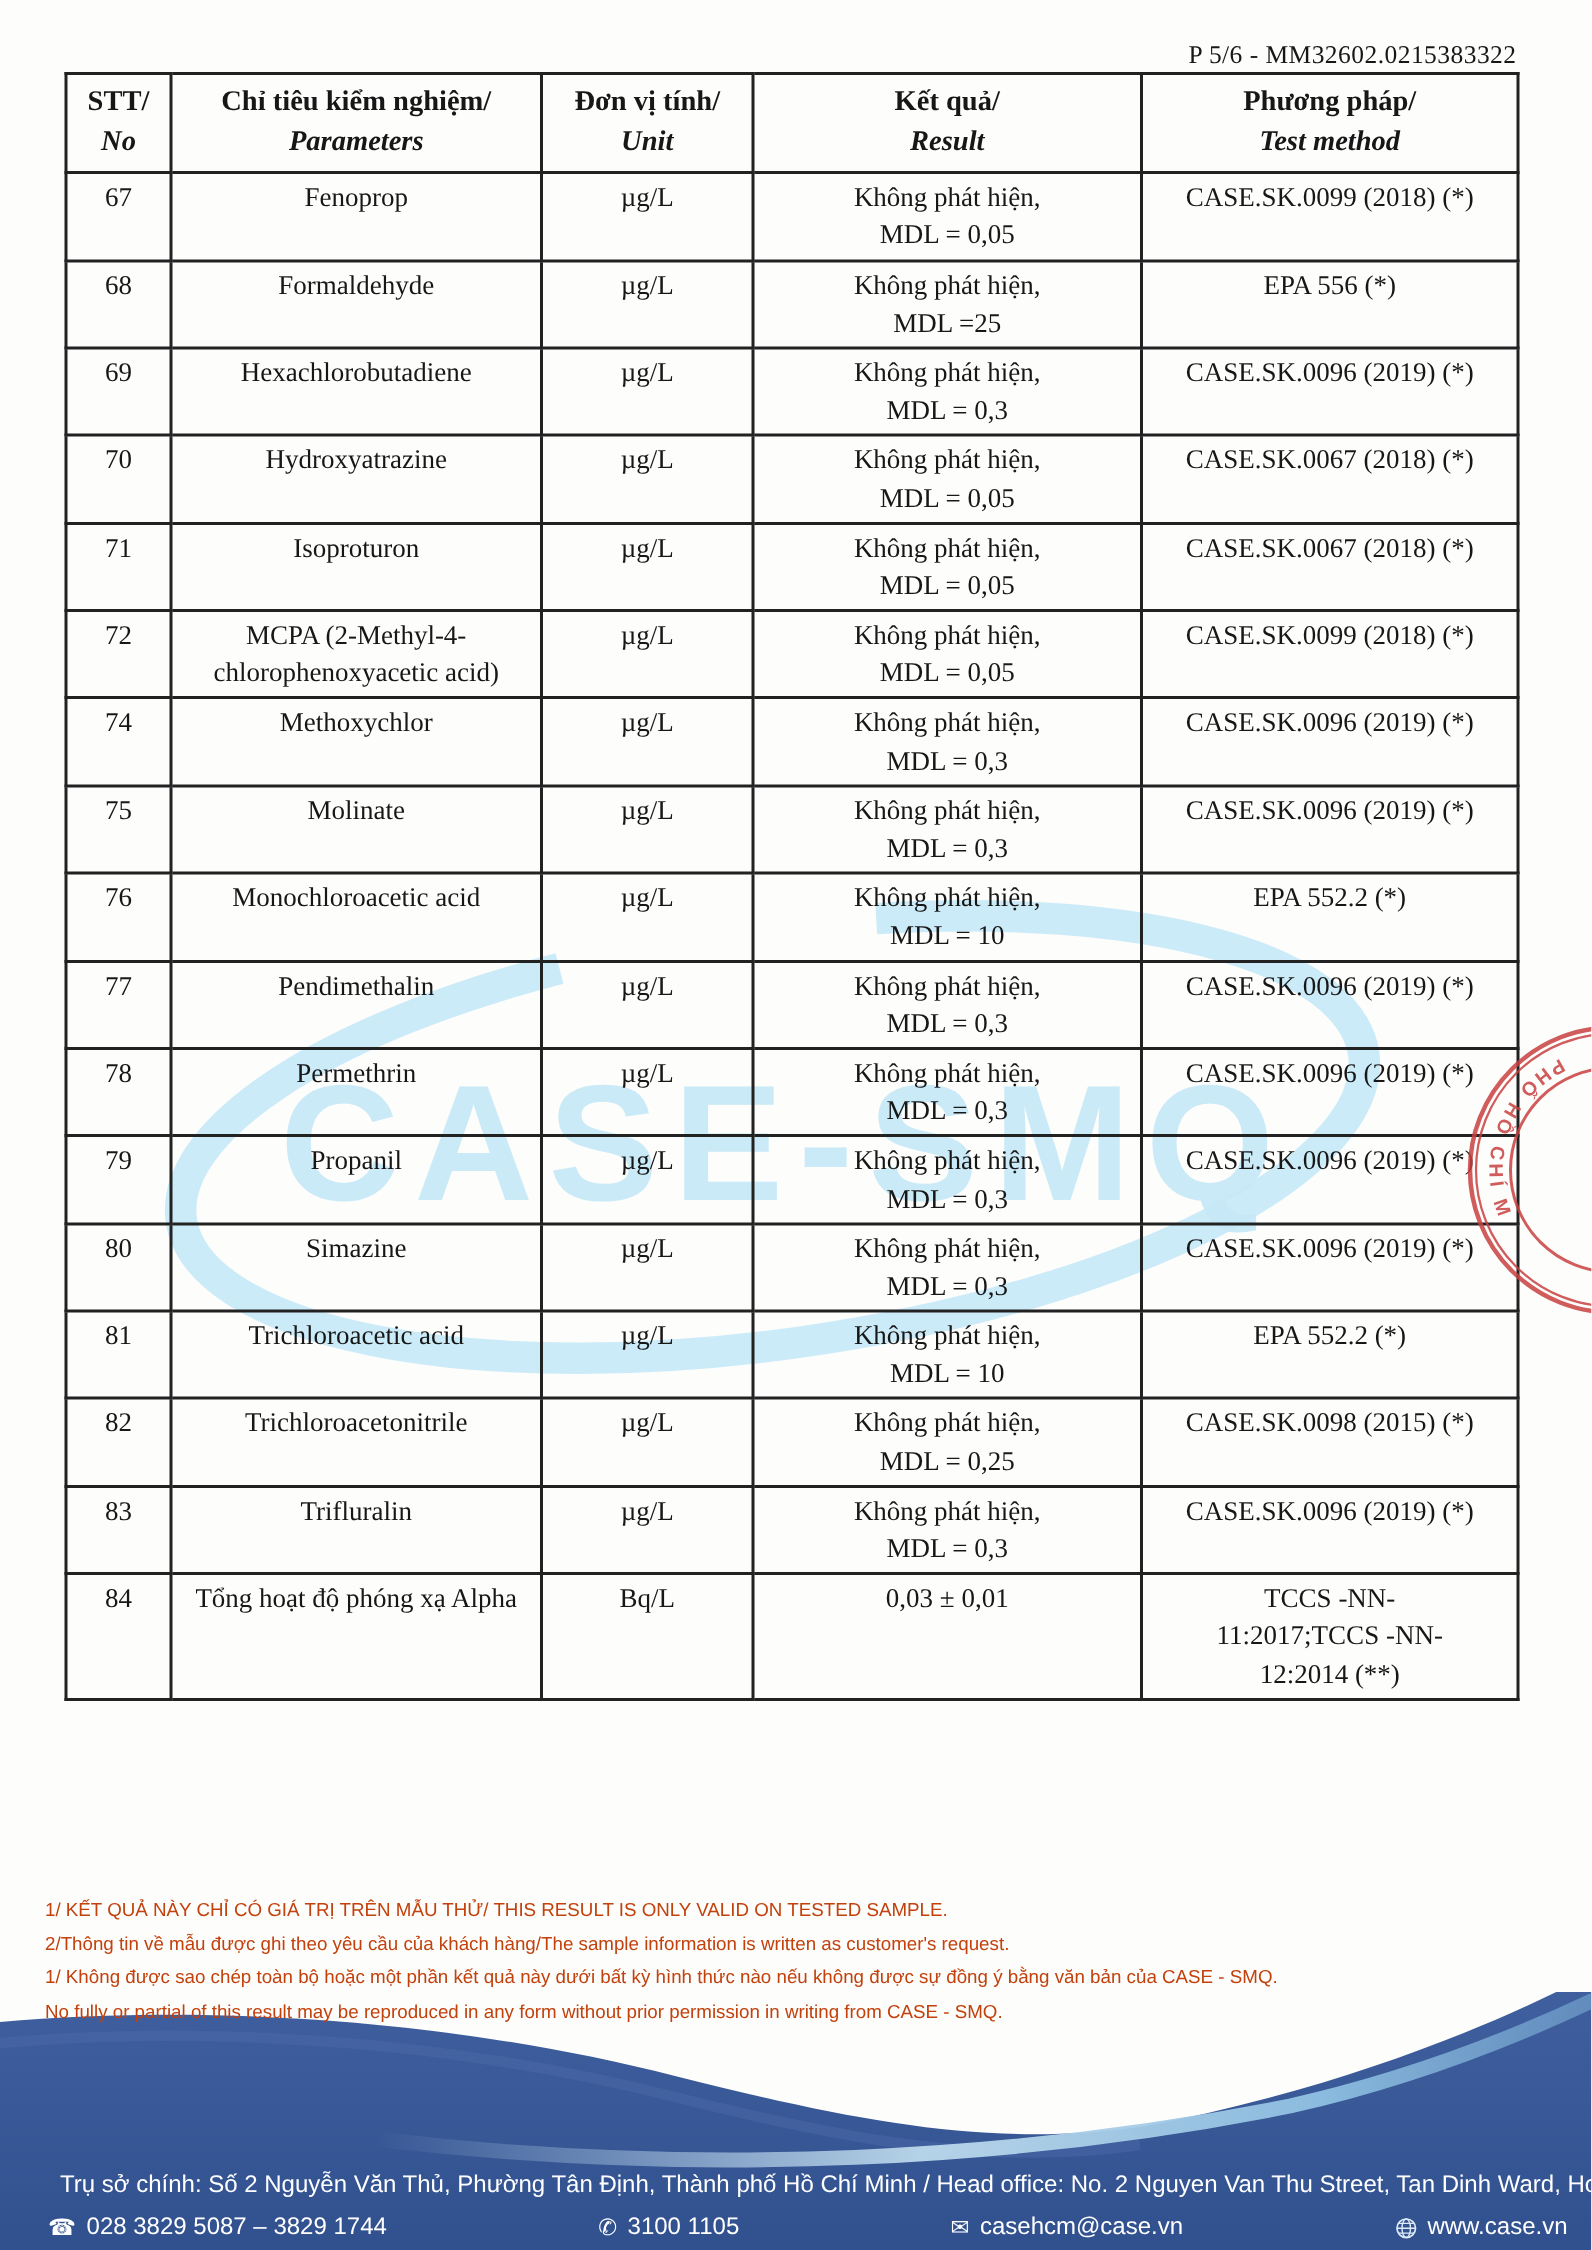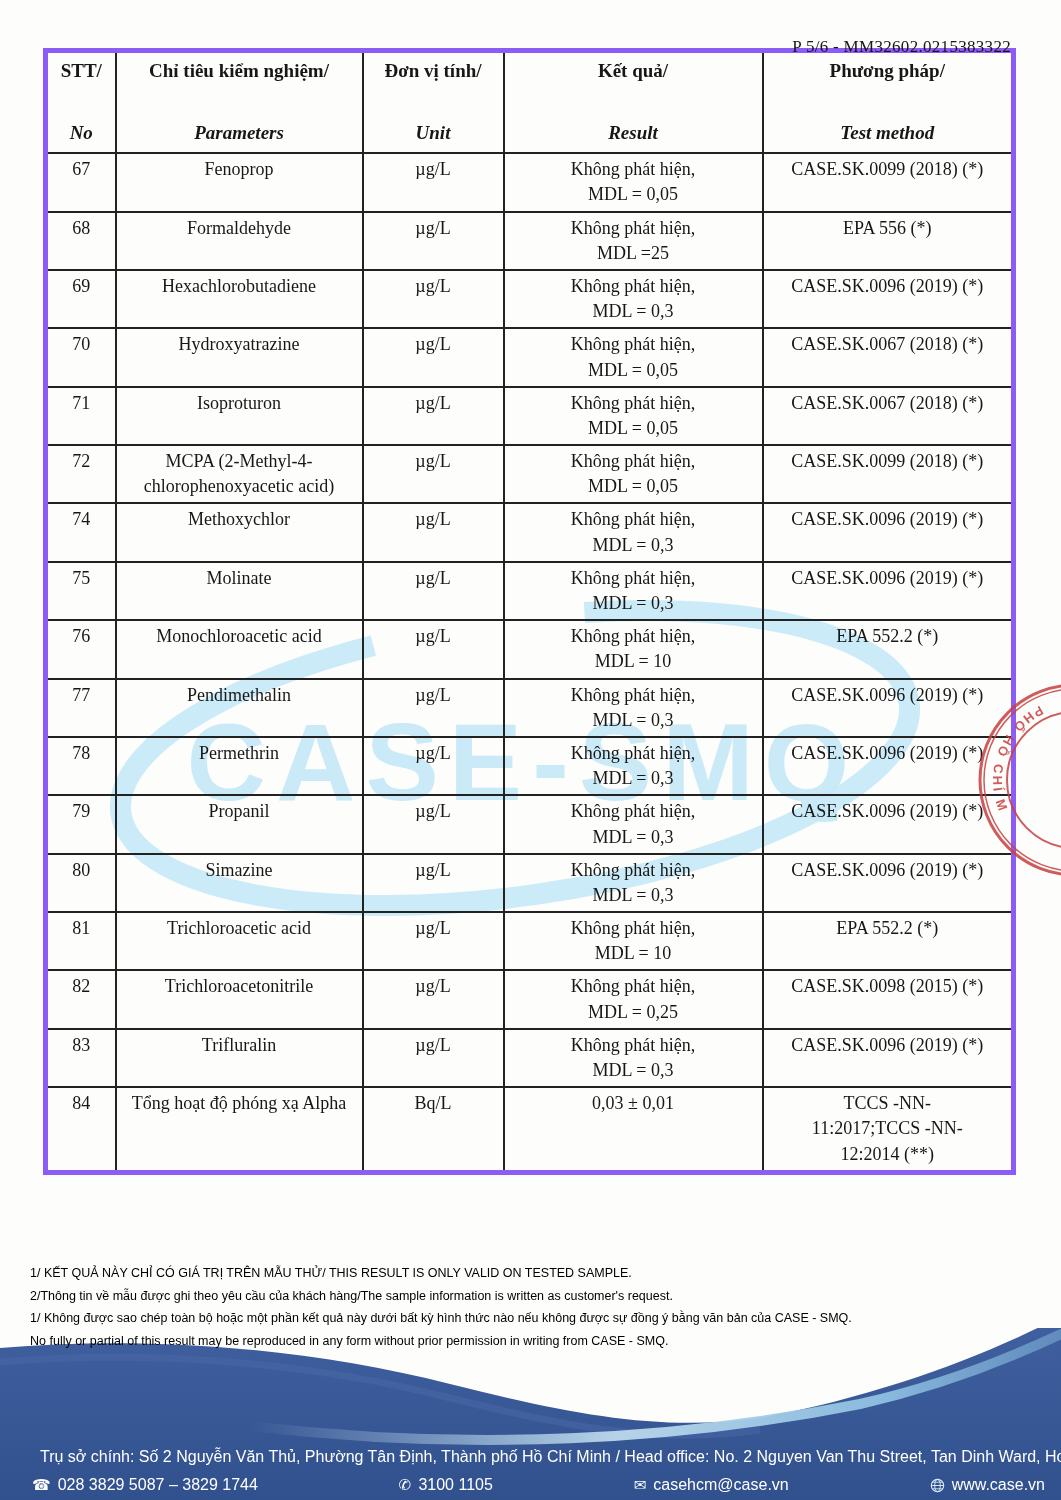--- a/index.html
+++ b/index.html
@@ -4,41 +4,41 @@
 <style>
   html,body{margin:0;padding:0;}
   body{width:1061px;height:1500px;position:relative;overflow:hidden;background:#fdfdfc;
        font-family:"Liberation Serif","DejaVu Serif",serif;color:#171717;}
   .page{position:absolute;inset:0;}
 
   
   .watermark{position:absolute;left:85px;top:600px;width:880px;height:320px;z-index:0;}
 
   
-  .page-ref{position:absolute;top:37px;right:50px;font-size:17px;letter-spacing:.3px;z-index:2;}
+  .page-ref{position:absolute;top:27px;right:50px;font-size:17px;letter-spacing:.3px;z-index:2;}
 
   
   table.results{position:absolute;left:43px;top:48px;width:968px;border-collapse:collapse;
        table-layout:fixed;z-index:1;background:transparent;}
   table.results th,table.results td{border:2px solid #222;background:transparent;}
-  table.results{border:5px solid #8b5cf6;}
+  table.results{border:1px solid #8b5cf6;}
   thead th{font-weight:bold;font-size:19px;text-align:center;vertical-align:middle;
        padding:5px 4px 6px;line-height:1.4;border-bottom-width:3px;}
-  thead .en{font-style:italic;margin-top:35px;}
+  thead .en{font-style:italic;}
   tbody td{vertical-align:top;text-align:center;font-size:18px;line-height:1.4;
        padding:3px 6px 3px;}
   td.result,td.method{white-space:pre-line;}
   col.c-no{width:70px;} col.c-param{width:247px;} col.c-unit{width:141px;}
   col.c-result{width:259px;} col.c-method{width:251px;}
 
   
   .stamp{position:absolute;left:955px;top:680px;width:106px;height:200px;z-index:3;}
 
   
-  .notes{position:absolute;left:30px;top:1262px;z-index:2;color:#000000;
+  .notes{position:absolute;left:30px;top:1262px;z-index:2;color:#c2410c;
        font-family:"Liberation Sans","DejaVu Sans",sans-serif;font-size:12.5px;line-height:22.5px;}
   .notes .n1{text-transform:none;}
 
   
   .footer{position:absolute;left:0;bottom:0;width:1061px;height:172px;z-index:1;}
   .wave{position:absolute;left:0;bottom:0;width:1061px;height:172px;display:block;}
   .footer-text{position:absolute;left:0;bottom:0;width:1061px;z-index:2;color:#fff;
        font-family:"Liberation Sans","DejaVu Sans",sans-serif;}
   .address{position:absolute;bottom:34px;left:40px;right:10px;font-size:16px;white-space:nowrap;}
   .contacts{position:absolute;bottom:6px;left:32px;right:16px;display:flex;

